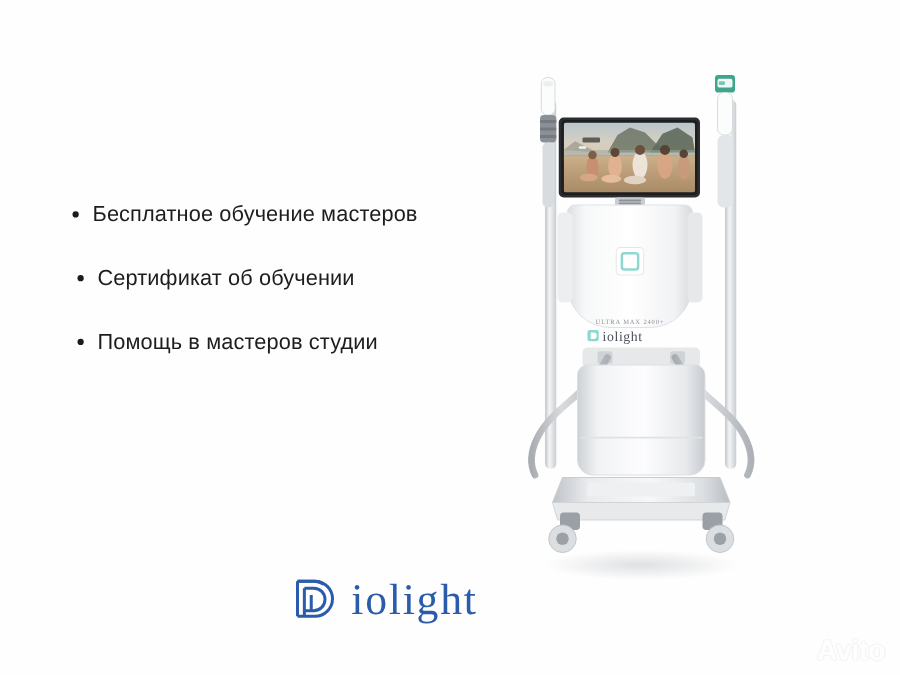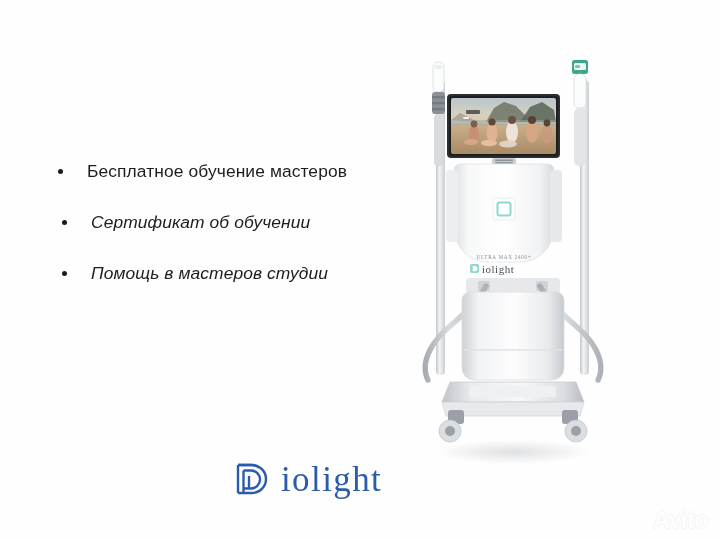--- a/index.html
+++ b/index.html
@@ -25,23 +25,22 @@
   .bullets {
     position: absolute;
     left: 58px;
     top: 160px;
     width: 360px;
   }
   .bullet-row {
     display: flex;
     align-items: flex-start;
     margin-bottom: 29px;
-    gap: 13px;
-  }
-  .bullet-row.indent { padding-left: 4px; font-style: italic; }
+  }
+  .bullet-row.indent { padding-left: 4px; }
   .bullet-dot {
     width: 5px;
     height: 5px;
     border-radius: 50%;
     background: #1b1b1b;
     margin-top: 9px;
     margin-right: 11px;
     flex: none;
   }
   .bullet-text {

